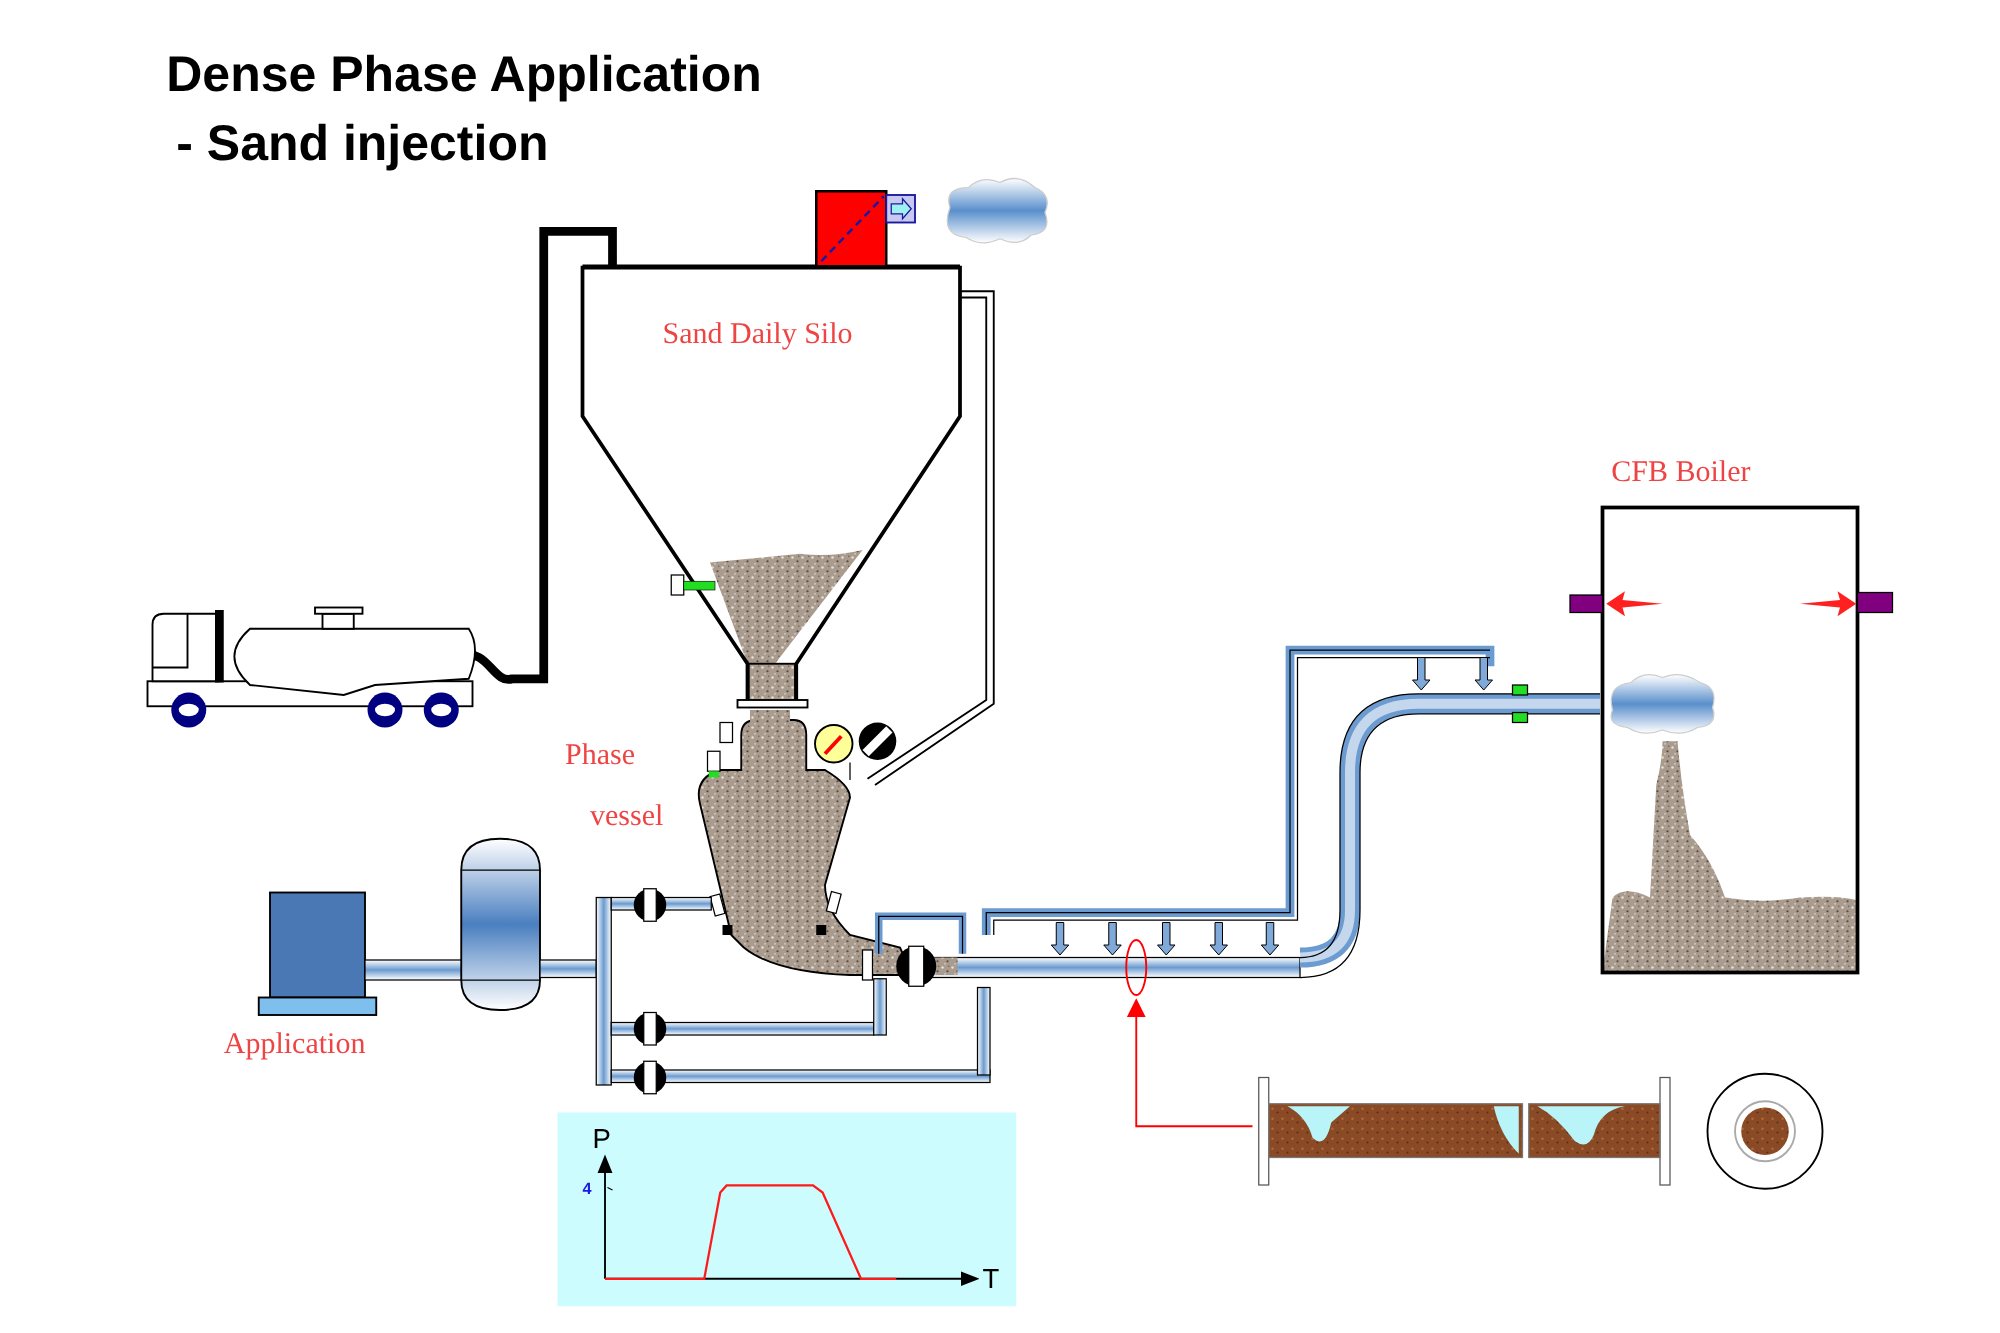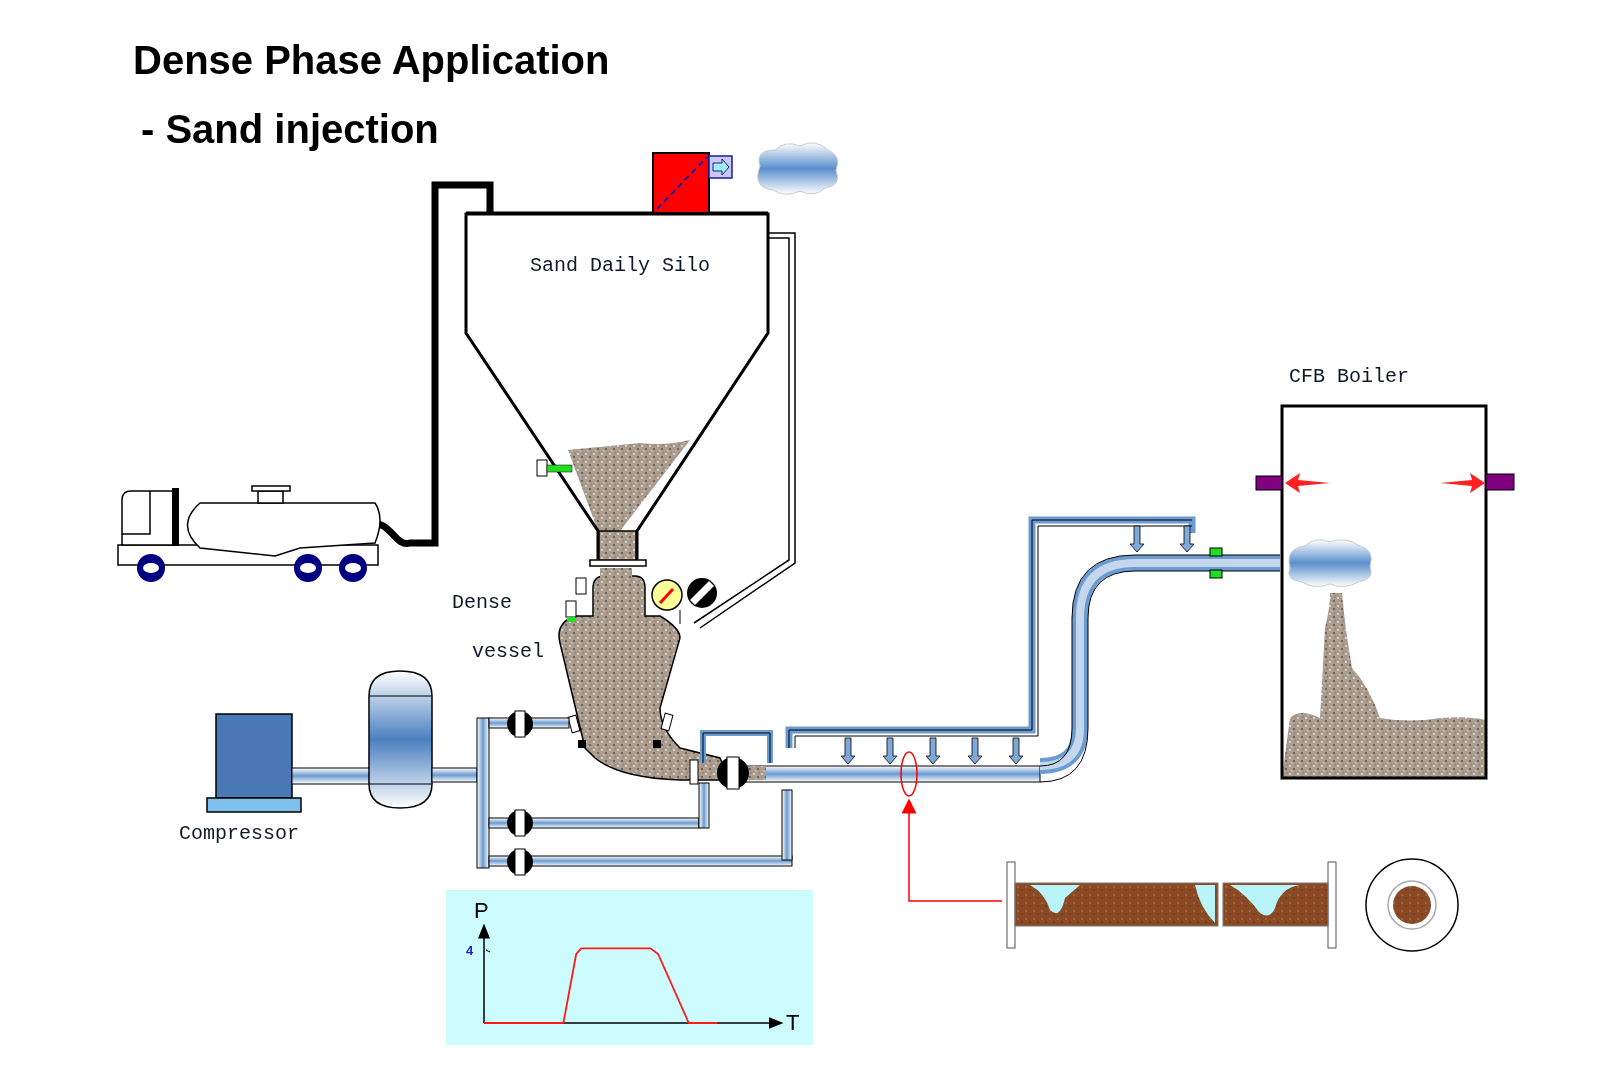--- a/index.html
+++ b/index.html
@@ -1,21 +1,21 @@
 <!DOCTYPE html>
 <html><head>
 <meta charset="utf-8">
 <style>
   html, body { margin:0; padding:0; background:#ffffff; }
   body { width:1600px; height:1066px; position:relative; overflow:hidden; font-family:"Liberation Sans", sans-serif; }
   #stage { position:absolute; left:0; top:0; width:1600px; height:1066px;margin-top:28px; }
   .title { position:absolute; left:133px; font-weight:bold; font-size:40px; color:#000; font-family:"Liberation Sans", sans-serif; }
   .t1 { top:10px; }
-  .t2 { top:79px; left:141px;text-align:center; }
-  .lbl { position:absolute; color:#0f172a; font-size:20px; font-family:Liberation Mono, monospace; }
+  .t2 { top:65px; left:141px;text-align:center; }
+  .lbl { position:absolute; color:#ef4444; font-size:24px; font-family:Liberation Serif, serif; }
 </style>
 </head>
 <body>
 
 <div id="stage">
   <div class="title t1">Dense Phase Application</div>
   <div class="title t2"> - Sand injection</div>
 
   <svg width="1600" height="1066" viewBox="0 0 1600 1066" style="position:absolute;left:0;top:0">
     <defs>
@@ -245,17 +245,17 @@
       <line x1="484" y1="995" x2="776" y2="995" stroke="#000" stroke-width="1.5" marker-end="url(#blackArrow)"></line>
       <line x1="486" y1="922" x2="490" y2="924" stroke="#000" stroke-width="1"></line>
       <text x="474" y="890" font-family="Liberation Sans, sans-serif" font-size="22" fill="#000">P</text>
       <text x="786" y="1002" font-family="Liberation Sans, sans-serif" font-size="22" fill="#000">T</text>
       <text x="466" y="927" font-family="Liberation Sans, sans-serif" font-size="13" font-weight="bold" fill="#1a1ae0">4</text>
       <path id="pressureLine" fill="none" stroke="#ff1a1a" stroke-width="1.8" d="M484.0,995.0 L563.4,995.0 L576.2,926.0 L581.3,920.3 L624.8,920.3 L650.4,920.3 L658.1,926.0 L688.8,995.0 L717.0,995.0 "></path>
     </g>
   </svg>
 
   <div class="lbl" style="left:530px;top:226px;">Sand Daily Silo</div>
-  <div class="lbl" style="left:452px;top:563px;">Dense</div>
+  <div class="lbl" style="left:452px;top:563px;">Phase</div>
   <div class="lbl" style="left:472px;top:612px;">vessel</div>
-  <div class="lbl" style="left:179px;top:794px;">Compressor</div>
+  <div class="lbl" style="left:179px;top:794px;">Application</div>
   <div class="lbl" style="left:1289px;top:337px;">CFB Boiler</div>
 </div>
 
 </body></html>

